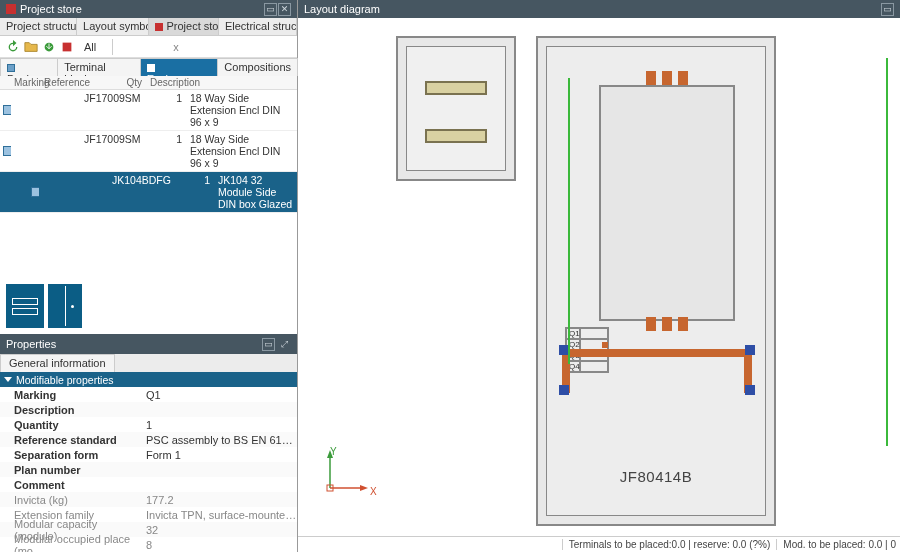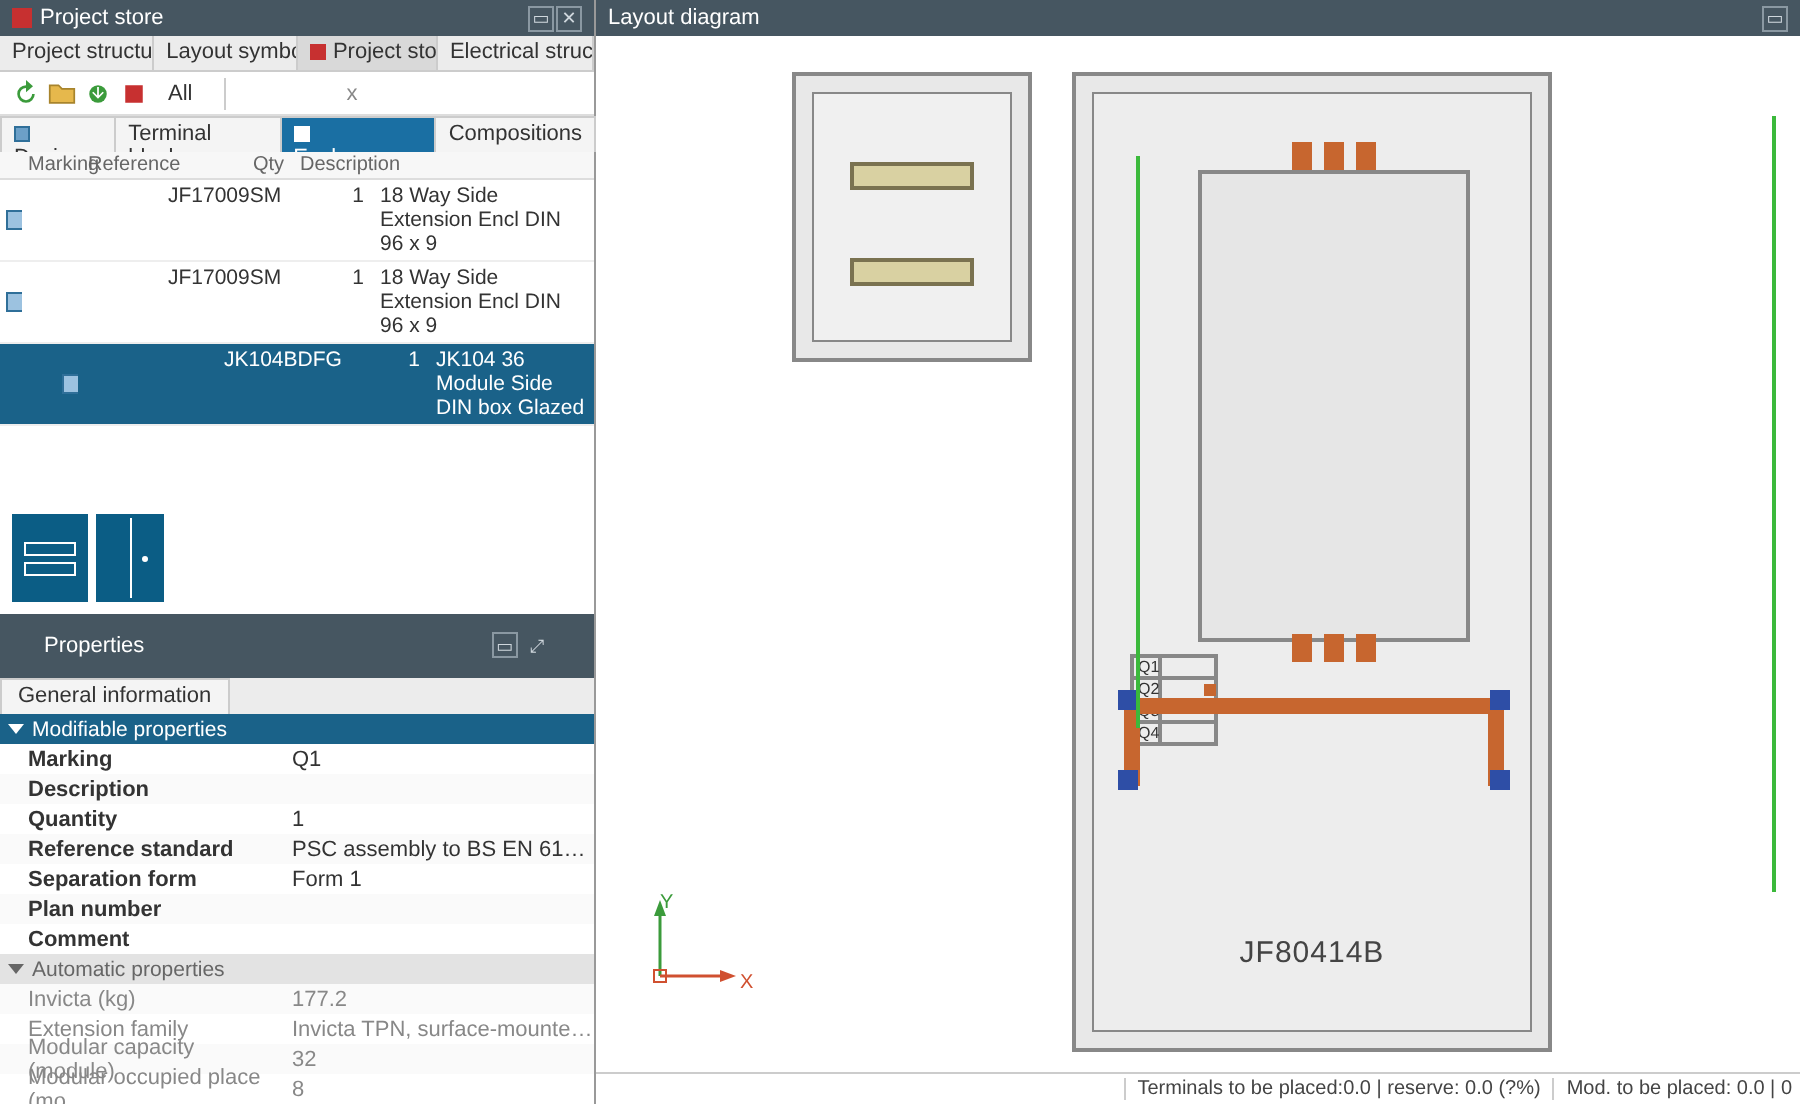--- a/index.html
+++ b/index.html
@@ -48,21 +48,21 @@
 
   .preview { height:56px; padding:6px; display:flex; gap:4px; }
   .pv { background:#0b5d85; width:38px; height:44px; border:2px solid #0b5d85; }
   .pv.a { display:flex; flex-direction:column; justify-content:center; gap:3px; padding:4px; }
   .pv.a .slot { height:7px; background:#0b5d85; border:1px solid #fff; }
   .pv.b { width:34px; display:flex; }
   .pv.b .l { flex:1; border-right:1px solid #fff; }
   .pv.b .r { flex:1; display:flex; flex-direction:column; justify-content:center; align-items:center; }
   .pv.b .r .d { width:3px;height:3px; background:#fff; border-radius:50%; }
 
-  .props-header { background:#465661; color:#fff; font-size:11px; padding:2px 22px; height:32px; display:flex; align-items:center; justify-content:space-between; }
+  .props-header { background:#465661; color:#fff; font-size:11px; padding:2px 6px; height:20px; display:flex; align-items:center; justify-content:space-between; }
   .props-tab { display:flex; background:#ececec; height:18px; }
   .props-tab .ptab { padding:2px 8px; background:#f4f4f4; border:1px solid #ccc; border-bottom:none; font-size:11px; cursor:pointer; }
 
   .prop-section { height:15px; display:flex; align-items:center; padding:0 4px; font-size:10.5px; color:#fff; background:#1a6289; }
   .prop-section.auto { color:#666; background:#e3e3e3; }
   .prop-section .tri { display:inline-block; width:0;height:0; border-left:4px solid transparent; border-right:4px solid transparent; border-top:5px solid #fff; margin-right:4px; }
   .prop-section.auto .tri { border-top-color:#666; }
 
   .proplist { font-size:11px; }
   .prow { display:flex; height:15px; align-items:center; }
@@ -186,21 +186,21 @@
         <div class="c-qty">1</div>
         <div class="c-desc">18 Way Side Extension Encl DIN 96 x 9</div>
       </div>
       <div class="row selected">
         <div class="c0">
             <span class="encicon"></span>
           </div>
         <div class="c-mark"></div>
         <div class="c-ref">JK104BDFG</div>
         <div class="c-qty">1</div>
-        <div class="c-desc">JK104 36 Module Side DIN box Glazed</div>
+        <div class="c-desc">JK104 32 Module Side DIN box Glazed</div>
       </div>
     </div>
     <div style="flex:1"></div>
     <div class="preview">
       <div class="pv a">
           <div class="slot"></div>
           <div class="slot"></div>
         </div>
       <div class="pv b">
           <div class="l"></div>
@@ -247,24 +247,20 @@
         </div>
       <div class="prow alt">
           <div class="pk">Plan number</div>
           <div class="pv2"></div>
         </div>
       <div class="prow">
           <div class="pk">Comment</div>
           <div class="pv2"></div>
         </div>
     </div>
-    <div class="prop-section auto">
-        <span class="tri"></span>
-        <span>Automatic properties</span>
-      </div>
     <div class="proplist">
       <div class="prow auto alt">
           <div class="pk">Invicta (kg)</div>
           <div class="pv2">177.2</div>
         </div>
       <div class="prow auto">
           <div class="pk">Extension family</div>
           <div class="pv2">Invicta TPN, surface-mounted enclosure, 1...</div>
         </div>
       <div class="prow auto alt">

